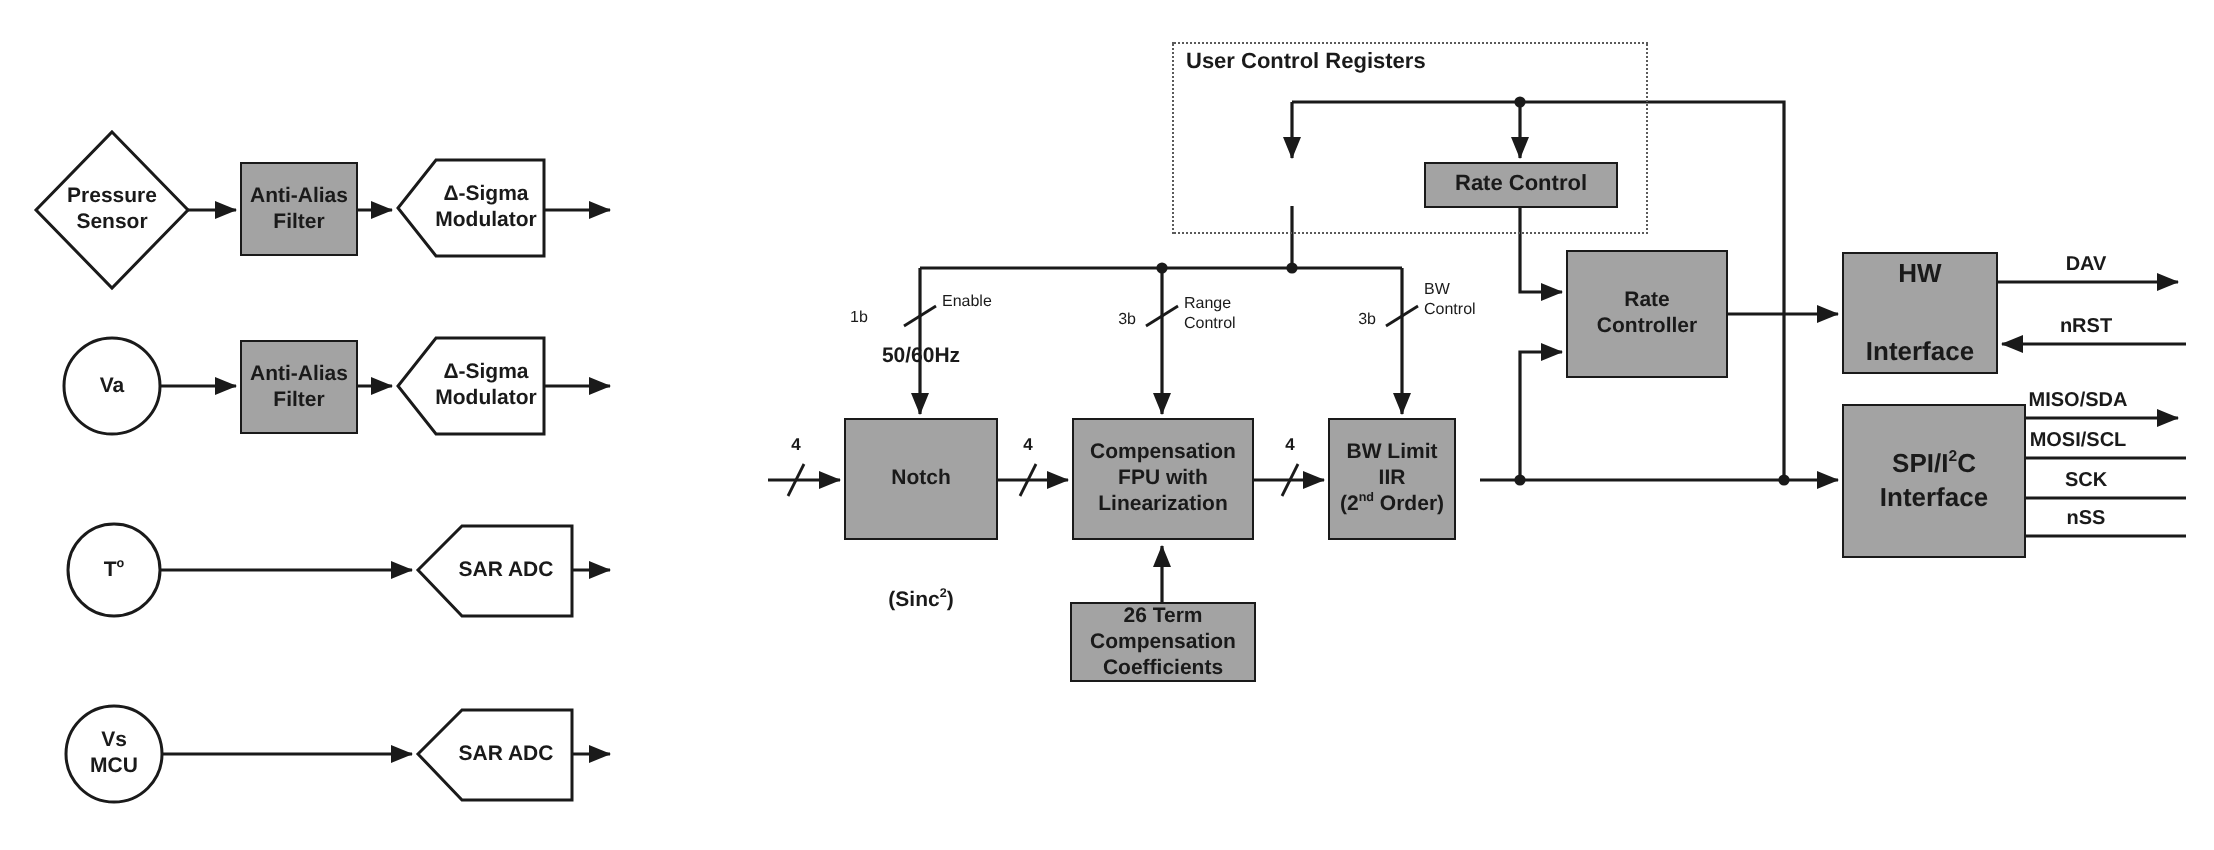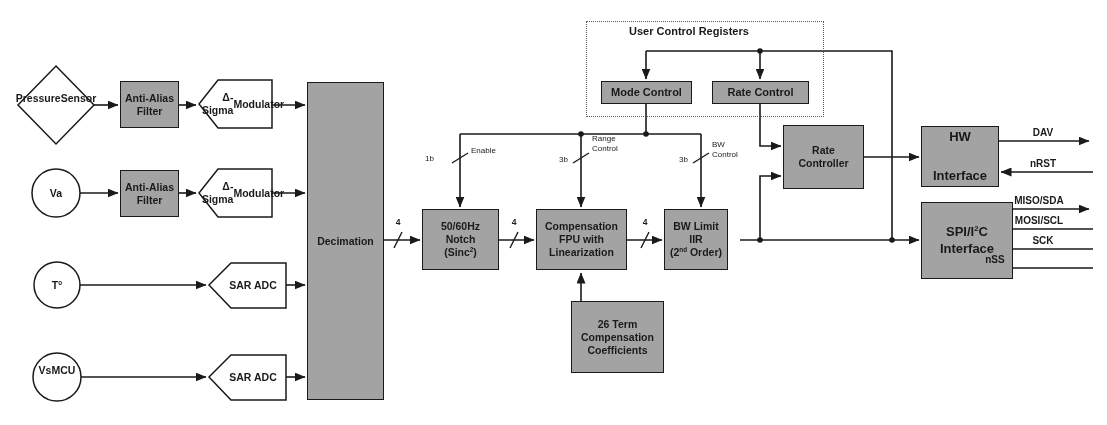--- a/index.html
+++ b/index.html
@@ -2,21 +2,21 @@
 <html><head>
 <meta charset="utf-8">
 <style>
   html,body{margin:0;padding:0;background:#fff;}
   .stage{position:relative;width:1107px;height:425px;background:#ffffff;
          font-family:"Liberation Sans",sans-serif;color:#1a1a1a;overflow:hidden;}
   .wires{position:absolute;left:0;top:0;}
   .box{position:absolute;box-sizing:border-box;border:1.5px solid #1a1a1a;background:#a3a3a3;
        display:flex;flex-direction:column;align-items:center;justify-content:center;
        text-align:center;font-size:10.5px;line-height:13px;font-weight:600;}
-  .shape-lbl{position:absolute;display:flex;flex-direction:row;align-items:center;
+  .shape-lbl{position:absolute;display:flex;flex-direction:column;align-items:center;
        justify-content:center;text-align:right;font-size:10.5px;line-height:13px;font-weight:600;}
   .ctl{font-size:11px;font-weight:700;}
   .big{font-size:13px;line-height:16.5px;}
   .dotted{position:absolute;box-sizing:border-box;border:1.5px dotted #5a5a5a;background:transparent;}
   .ucr-title{position:absolute;font-size:11px;font-weight:700;white-space:nowrap;}
   .sig{position:absolute;font-size:10px;font-weight:700;text-align:center;white-space:nowrap;}
   .tiny{position:absolute;font-size:8px;line-height:9.5px;font-weight:400;white-space:nowrap;}
   .bus4{position:absolute;font-size:8.5px;font-weight:600;text-align:center;}
   sup{font-size:0.6em;vertical-align:super;line-height:0;}
 </style>
@@ -126,49 +126,43 @@
   </div>
 
   <div class="box" style="left:120px;top:81px;width:59px;height:47px;">
     <div>Anti-Alias</div>
     <div>Filter</div>
   </div>
   <div class="box" style="left:120px;top:170px;width:59px;height:47px;">
     <div>Anti-Alias</div>
     <div>Filter</div>
   </div>
-  <div class="box" style="left:307px;top:82px;width:77px;height:318px;">
-    <div>Decimation</div>
-  </div>
-  <div class="box" style="left:422px;top:209px;width:77px;height:61px;">
+  <div class="box" style="left:422px;top:209px;width:77px;height:61px;gap:48px;">
     <div>50/60Hz</div>
     <div>Notch</div>
     <div><span>(Sinc</span><sup>2</sup><span>)</span></div>
   </div>
   <div class="box" style="left:536px;top:209px;width:91px;height:61px;">
     <div>Compensation</div>
     <div>FPU with</div>
     <div>Linearization</div>
   </div>
   <div class="box" style="left:664px;top:209px;width:64px;height:61px;">
     <div>BW Limit</div>
     <div>IIR</div>
     <div><span>(2</span><sup>nd</sup><span> Order)</span></div>
   </div>
-  <div class="box" style="left:535px;top:301px;width:93px;height:72px;margin-left:36px;">
+  <div class="box" style="left:535px;top:301px;width:93px;height:40px;">
     <div>26 Term</div>
     <div>Compensation</div>
     <div>Coefficients</div>
   </div>
 
   <div class="dotted" style="left:586px;top:21px;width:238px;height:96px;"></div>
-  <div class="ucr-title" style="left:593px;top:25px;margin-left:36px;">User Control Registers</div>
-  <div class="box ctl" style="left:601px;top:81px;width:91px;height:23px;">
-    <div>Mode Control</div>
-  </div>
+  <div class="ucr-title" style="left:593px;top:25px;">User Control Registers</div>
   <div class="box ctl" style="left:712px;top:81px;width:97px;height:23px;">
     <div>Rate Control</div>
   </div>
 
   <div class="box" style="left:783px;top:125px;width:81px;height:64px;">
     <div>Rate</div>
     <div>Controller</div>
   </div>
   <div class="box big" style="left:921px;top:126px;width:78px;height:61px;gap:22px;">
     <div>HW</div>
@@ -180,31 +174,31 @@
   </div>
 
   <div class="bus4" style="left:390px;top:217px;width:16px;">4</div>
   <div class="bus4" style="left:506px;top:217px;width:16px;">4</div>
   <div class="bus4" style="left:637px;top:217px;width:16px;">4</div>
 
   <div class="tiny" style="left:425px;top:154px;width:22px;text-align:left;">1b</div>
   <div class="tiny" style="left:471px;top:146px;">Enable</div>
 
   <div class="tiny" style="left:546px;top:155px;width:22px;text-align:right;">3b</div>
-  <div class="tiny" style="left:592px;top:134px;">
+  <div class="tiny" style="left:592px;top:147px;">
     <div>Range</div>
     <div>Control</div>
   </div>
 
   <div class="tiny" style="left:666px;top:155px;width:22px;text-align:right;">3b</div>
   <div class="tiny" style="left:712px;top:140px;">
     <div>BW</div>
     <div>Control</div>
   </div>
 
   <div class="sig" style="left:1008px;top:127px;width:70px;">DAV</div>
   <div class="sig" style="left:1008px;top:158px;width:70px;">nRST</div>
   <div class="sig" style="left:1003px;top:195px;width:72px;">MISO/SDA</div>
   <div class="sig" style="left:1003px;top:215px;width:72px;">MOSI/SCL</div>
   <div class="sig" style="left:1008px;top:235px;width:70px;">SCK</div>
-  <div class="sig" style="left:960px;top:254px;width:70px;">nSS</div>
+  <div class="sig" style="left:1008px;top:254px;width:70px;">nSS</div>
 
 </div>
 
 </body></html>

